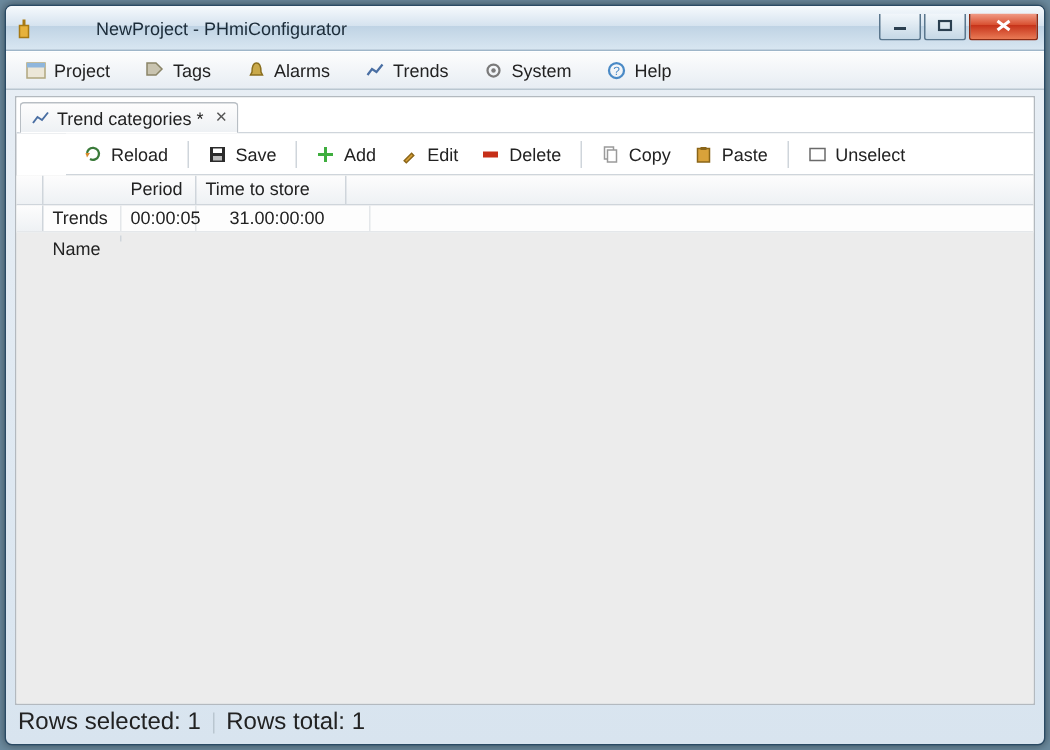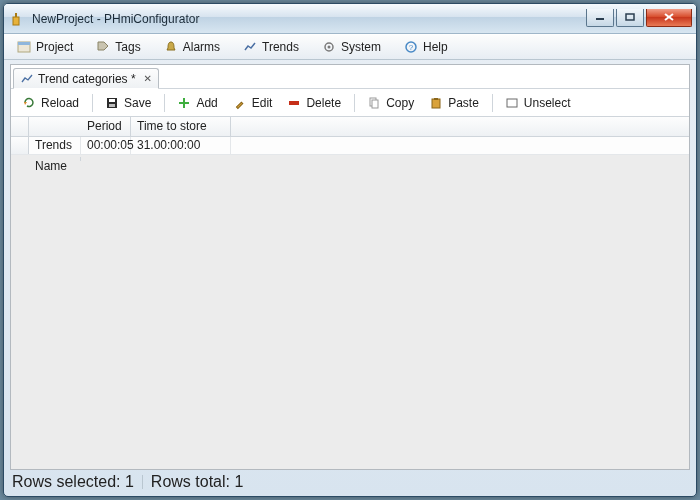--- a/index.html
+++ b/index.html
@@ -24,20 +24,21 @@
     box-shadow: 0 0 6px rgba(0,0,0,0.4);
     background: linear-gradient(#e9eff5, #d8e4ef);
   }
   .titlebar {
     height: 30px;
     background: linear-gradient(#f6fafd, #d6e3ef 45%, #bfd3e4 46%, #d8e6f1);
     display: flex;
     align-items: center;
     padding: 0 0 0 6px;
     border-bottom: 1px solid #9fb6c9;
+    gap: 32px;
   }
   .title-icon {
     width: 16px; height: 16px; margin-right: 6px;
     display: inline-flex; align-items: center; justify-content: center;
   }
   .title-text {
     color: #1b2b38;
     font-size: 12px;
     flex: 1;
   }
@@ -123,20 +124,21 @@
     display: inline-flex; align-items: center; justify-content: center;
     color: #555;
   }
   .toolbar {
     height: 28px;
     display: flex;
     align-items: center;
     border-bottom: 1px solid #cfd5db;
     padding: 0 4px;
     background: #fff;
+    margin-left: 33px;
   }
   .tb-btn {
     display: flex; align-items: center;
     padding: 2px 6px;
     margin-right: 2px;
     color: #222;
     border-radius: 2px;
   }
   .tb-btn .tbi {
     width: 16px; height: 16px; margin-right: 4px;
@@ -176,21 +178,21 @@
     font-size: 12px;
     color: #222;
   }
   .grid-row .gc {
     border-right: 1px solid #e4e7ea;
     padding: 1px 6px;
   }
   .gc.rowh { width: 18px; padding:0; background:linear-gradient(#fdfdfd,#eef1f4); border-right:1px solid #cfd5db;}
   .gc.c-name { width: 52px; }
   .gc.c-period { width: 50px; }
-  .gc.c-store { width: 100px; }
+  .gc.c-store { width: 100px; margin-left: 16px; }
   .statusbar {
     height: 20px;
     margin: 0 6px 4px 6px;
     display: flex;
     align-items: center;
     font-size: 16px;
     color: #222;
     padding: 0 2px;
   }
   .statusbar .sb-sep {

